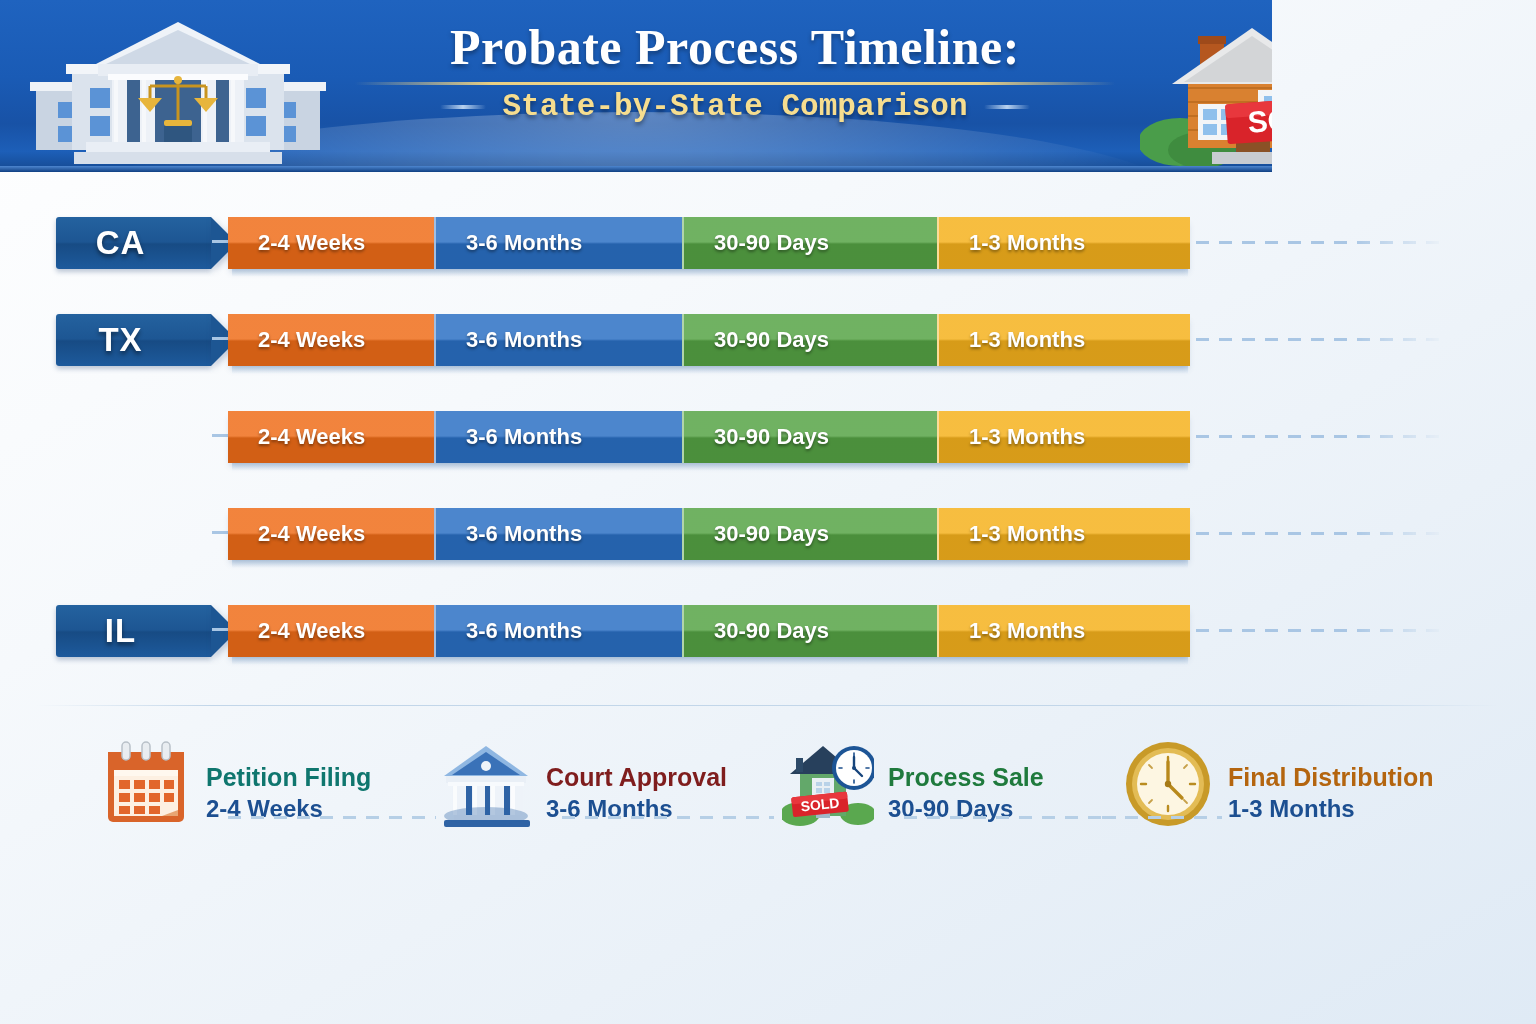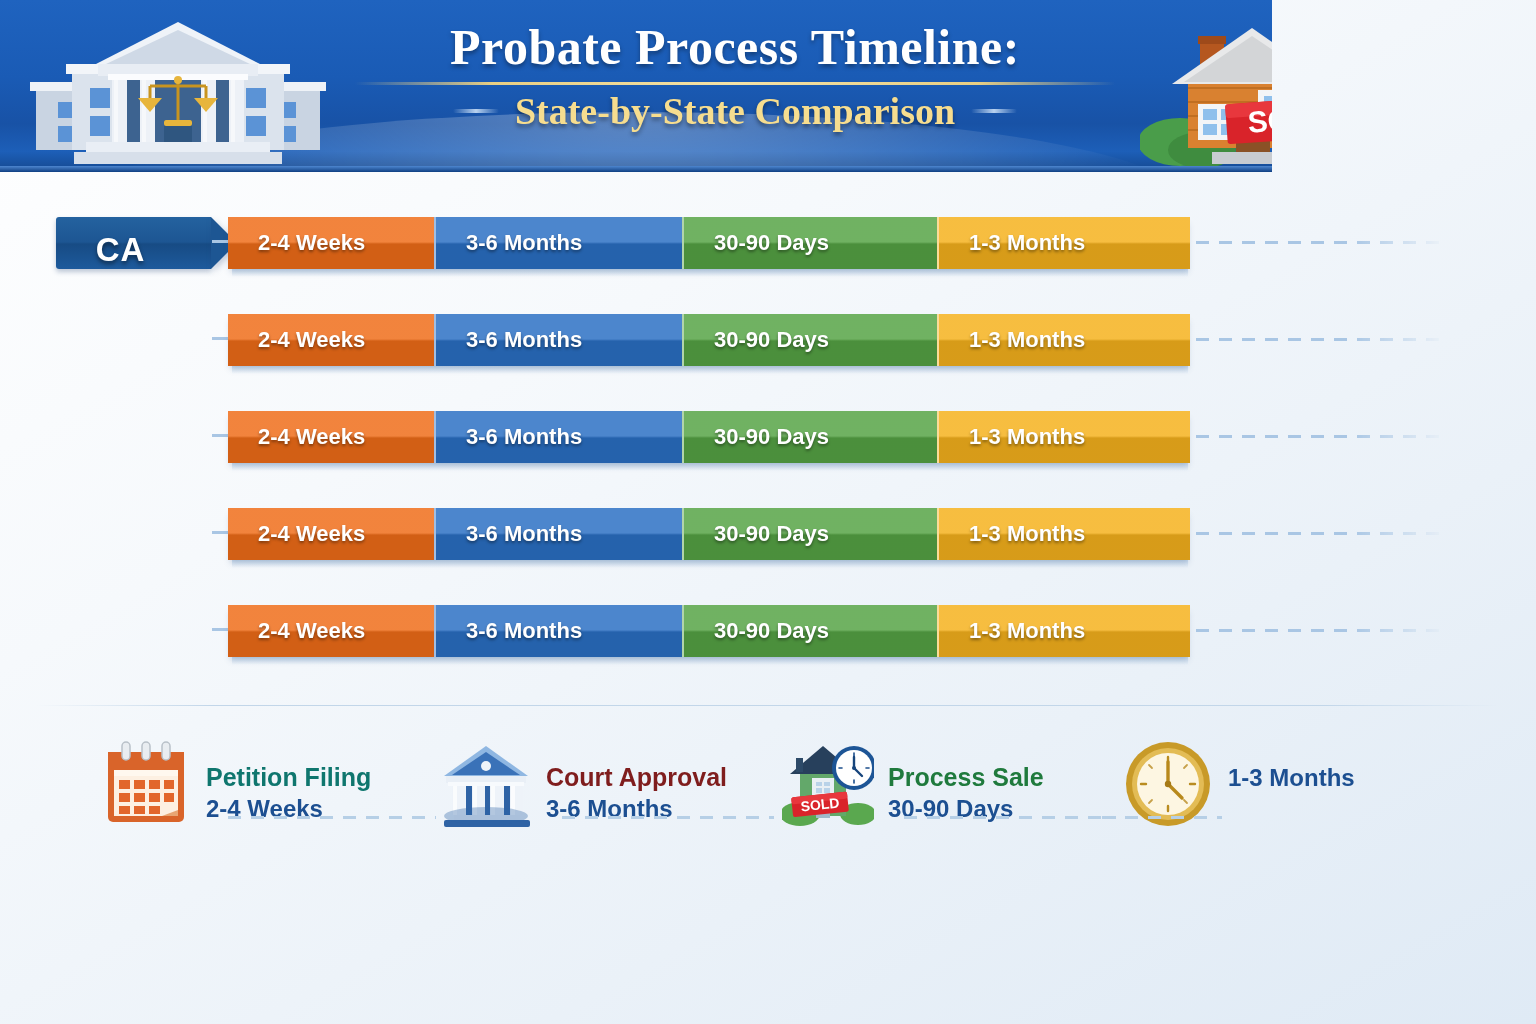--- a/index.html
+++ b/index.html
@@ -34,40 +34,40 @@
     text-shadow:0 3px 4px rgba(0,0,0,.35);
   }
   #title-rule{
     margin:6px auto 4px; width:760px; height:3px;
     background:linear-gradient(90deg,rgba(226,200,120,0) 0%,#e8cf84 18%,#f3e2a8 50%,#e8cf84 82%,rgba(226,200,120,0) 100%);
   }
   #sub-wrap{ display:flex; align-items:center; justify-content:center; gap:16px; margin-top:4px;}
   .sub-dash{ width:46px; height:4px; border-radius:2px;
     background:linear-gradient(90deg,rgba(175,205,240,0),#b9d2ef,rgba(175,205,240,0)); }
   #subtitle{
-    font-family:Liberation Serif, serif;
-    font-size:38px; font-weight:bold; color:#f6dd8f;
+    font-family:Liberation Mono, monospace;
+    font-size:31px; font-weight:bold; color:#f6dd8f;
     text-shadow:0 3px 4px rgba(0,0,0,.40);
   }
 
   
   #courthouse{ position:absolute; left:28px; top:16px; width:300px; height:150px; }
   #house-sold{ position:absolute; left:1140px; top:14px; width:220px; height:155px; }
   #hdr-clock{ position:absolute; left:1330px; top:26px; width:105px; height:105px; }
 
   
   #rows { position:absolute; left:0; top:172px; width:1536px; height:533px; }
   .row{ position:absolute; left:0; width:1536px; height:58px; }
 
   .state-badge{
     position:absolute; left:56px; top:3px; width:155px; height:52px;
     background:linear-gradient(180deg,#24629f 0%,#1d5693 48%,#174b84 52%,#1d5a9c 100%);
     border-radius:3px 0 0 3px;
     box-shadow:0 3px 5px rgba(30,60,110,.28);
-    display:flex; align-items:flex-end; justify-content:center;
+    display:flex; align-items:center; justify-content:center;
   }
   .state-badge:after{
     content:""; position:absolute; right:-26px; top:0;
     border-top:26px solid transparent; border-bottom:26px solid transparent;
     border-left:26px solid #1d5693;
     filter:drop-shadow(2px 3px 3px rgba(30,60,110,.25));
   }
   .state-label{
     position:relative; z-index:2; color:#fff; font-size:33px; font-weight:bold;
     letter-spacing:1px; text-shadow:0 3px 4px rgba(0,0,0,.45); padding-right:26px;
@@ -258,20 +258,23 @@
           <span class="seg-label">30-90 Days</span>
         </div>
       <div class="seg s4">
           <span class="seg-label">1-3 Months</span>
         </div>
     </div>
     <div class="row-dash"></div>
   </div>
 
   <div class="row" style="top:139px">
+    <div class="state-badge">
+      <span class="state-label">TX</span>
+    </div>
     <div class="badge-link"></div>
     <div class="row-shadow"></div>
     <div class="bars">
       <div class="seg s1">
           <span class="seg-label">2-4 Weeks</span>
         </div>
       <div class="seg s2">
           <span class="seg-label">3-6 Months</span>
         </div>
       <div class="seg s3">
@@ -318,20 +321,23 @@
           <span class="seg-label">30-90 Days</span>
         </div>
       <div class="seg s4">
           <span class="seg-label">1-3 Months</span>
         </div>
     </div>
     <div class="row-dash"></div>
   </div>
 
   <div class="row" style="top:430px">
+    <div class="state-badge">
+      <span class="state-label">IL</span>
+    </div>
     <div class="badge-link"></div>
     <div class="row-shadow"></div>
     <div class="bars">
       <div class="seg s1">
           <span class="seg-label">2-4 Weeks</span>
         </div>
       <div class="seg s2">
           <span class="seg-label">3-6 Months</span>
         </div>
       <div class="seg s3">
@@ -468,17 +474,18 @@
         <line x1="65" y1="27" x2="62" y2="30"></line>
           <line x1="27" y1="65" x2="30" y2="62"></line>
         <line x1="27" y1="27" x2="30" y2="30"></line>
           <line x1="65" y1="65" x2="62" y2="62"></line>
       </g>
       <line x1="46" y1="46" x2="46" y2="24" stroke="#b8891c" stroke-width="3.4" stroke-linecap="round"></line>
       <line x1="46" y1="46" x2="60" y2="60" stroke="#b8891c" stroke-width="3.4" stroke-linecap="round"></line>
       <circle cx="46" cy="46" r="3.2" fill="#a67a16"></circle>
     </svg>
     <div class="legend-txt">
+      <div class="legend-title" style="color:#b4650f">Final Distribution</div>
       <div class="legend-sub">1-3 Months</div>
     </div>
     <div class="legend-dash" style="left:-20px;width:120px"></div>
   </div>
 </div>
 
 </body></html>

